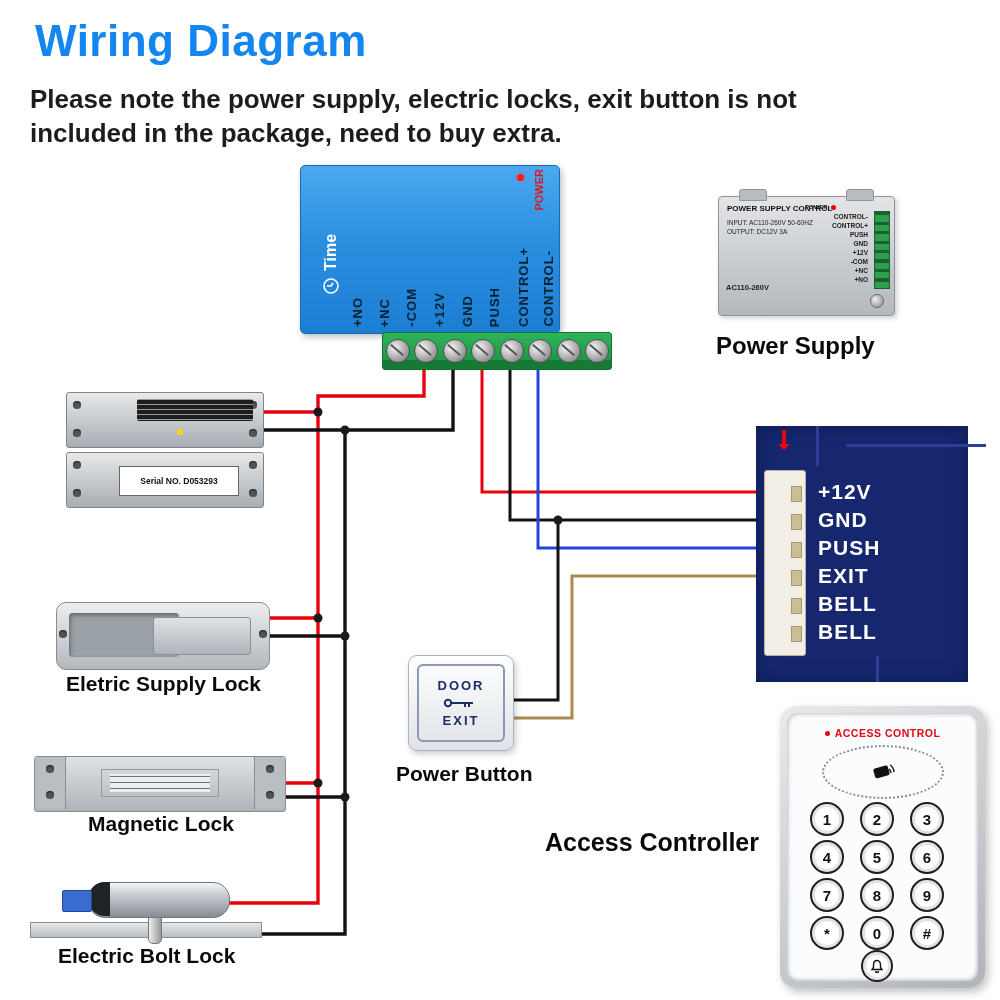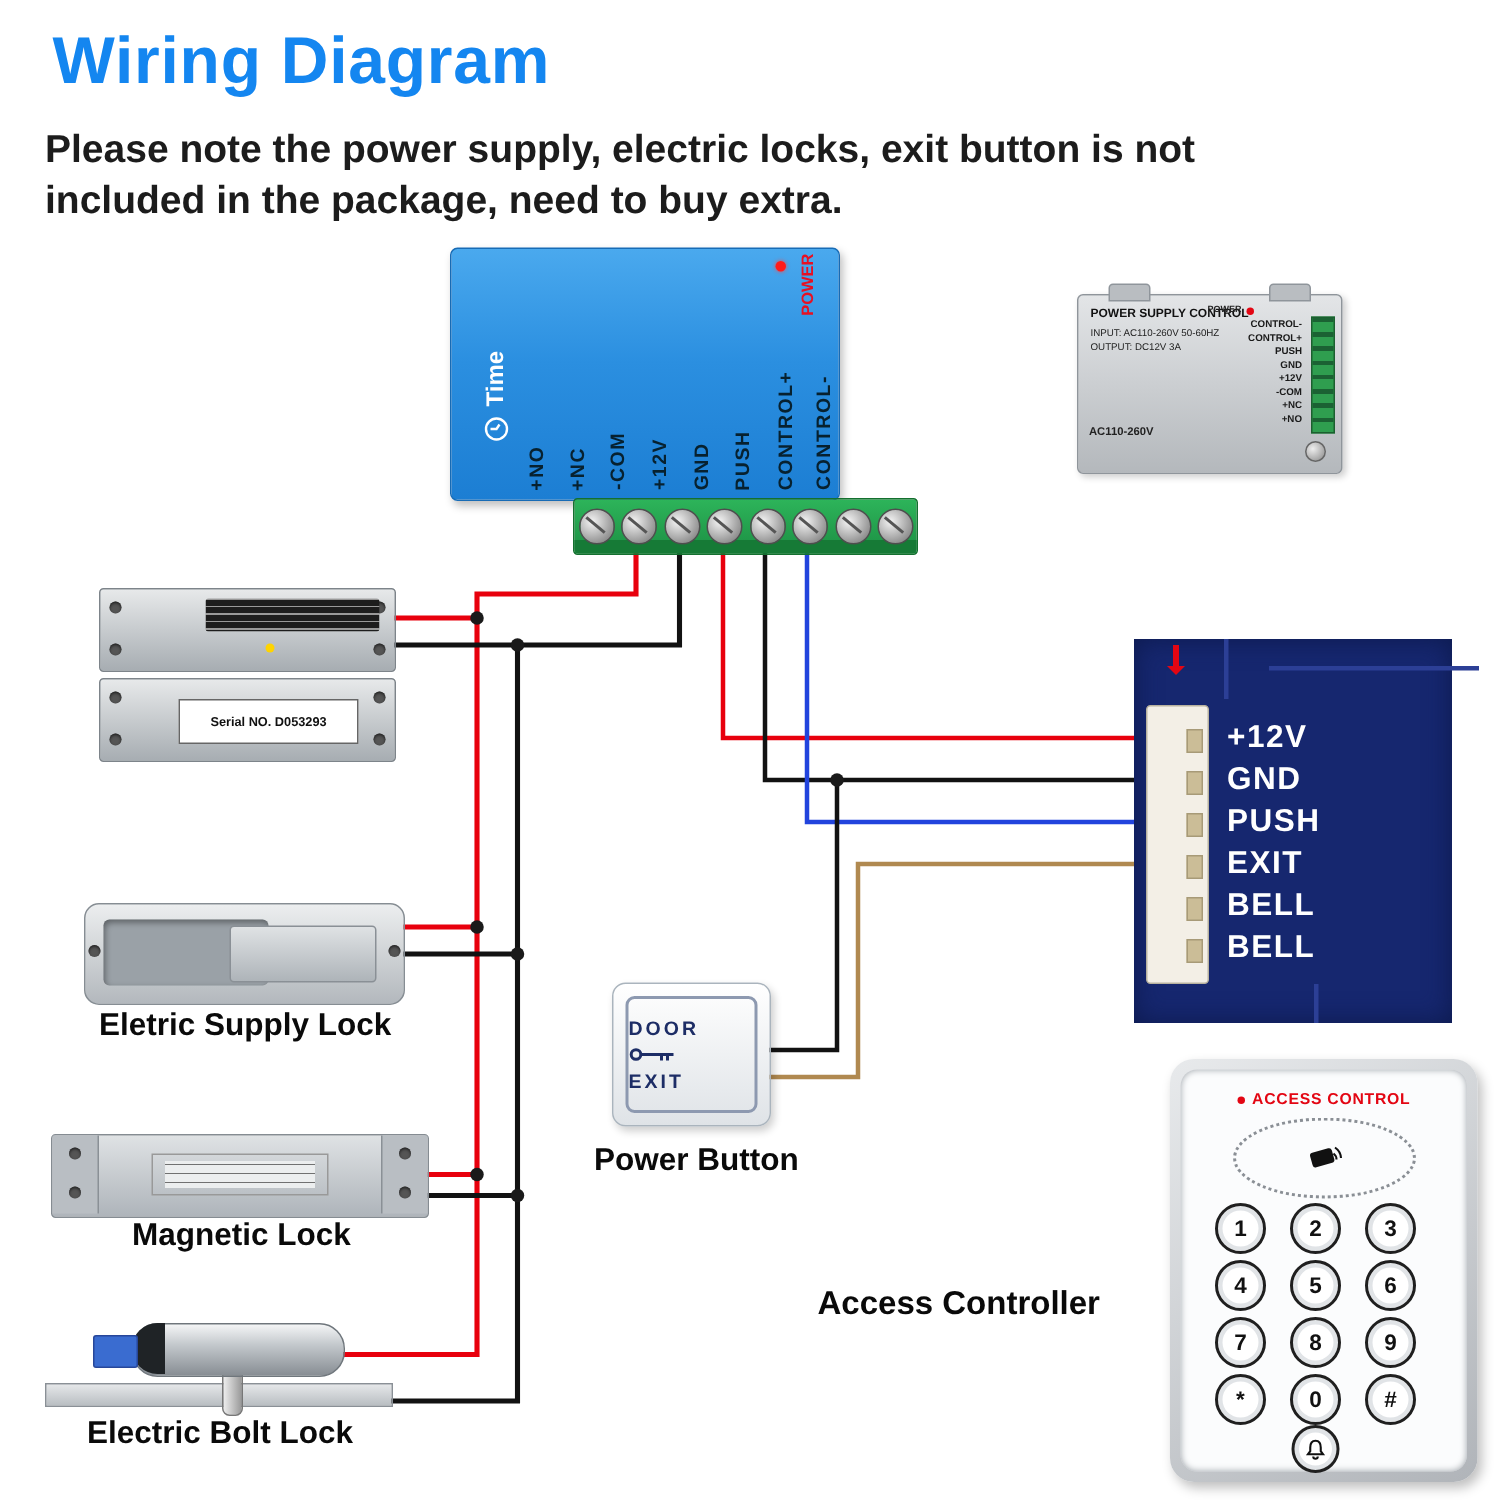--- a/index.html
+++ b/index.html
@@ -80,21 +80,21 @@
   .bolt-cyl{position:absolute;left:60px;top:8px;width:140px;height:34px;border-radius:17px;
     background:linear-gradient(180deg,#f4f5f6 0%,#c3c8cc 40%,#878d93 100%);border:1px solid #6f767c;}
   .bolt-cap{position:absolute;left:60px;top:8px;width:22px;height:34px;background:#1f2326;border-radius:17px 0 0 17px;}
   .bolt-blue{position:absolute;left:34px;top:16px;width:28px;height:20px;background:#3a6cd0;border:1px solid #27479a;border-radius:2px;}
   .bolt-pin{position:absolute;left:120px;top:42px;width:12px;height:26px;background:linear-gradient(90deg,#eee,#999);border:1px solid #777;border-radius:0 0 5px 5px;}
 
   
   .exitbtn{position:absolute;left:408px;top:655px;width:104px;height:94px;z-index:2;
     background:linear-gradient(180deg,#ffffff,#dfe3e7);border:1px solid #aab4bd;border-radius:9px;box-shadow:2px 3px 6px rgba(0,0,0,.2);}
   .exit-inner{position:absolute;inset:8px;border:2px solid #8d99b0;border-radius:6px;
-    display:flex;flex-direction:column;align-items:flex-start;justify-content:center;gap:3px;}
+    display:flex;flex-direction:column;align-items:center;justify-content:center;gap:3px;}
   .exit-text{font-size:13px;font-weight:bold;color:#1d2d66;letter-spacing:2px;}
 
   
   .pcb{position:absolute;left:756px;top:426px;width:212px;height:256px;z-index:2;background:#16276f;
     box-shadow:inset 0 0 18px #0d1a4e;}
   .trace{position:absolute;background:#2c3f96;}
   .pcb-conn{position:absolute;left:8px;top:44px;width:40px;height:184px;background:#f3efe6;border:1px solid #b8b29f;border-radius:3px;}
   .pcb-slot{position:absolute;left:26px;width:9px;height:14px;background:#cbbd97;border:1px solid #a79a77;}
   .pcb-pin-label{position:absolute;left:62px;font-size:21px;font-weight:bold;color:#fff;letter-spacing:1px;}
   .pcb-arrow{position:absolute;left:26px;top:4px;width:4px;height:14px;background:#e30613;}
@@ -198,20 +198,21 @@
     <div class="ps-pin" style="top:25px">CONTROL+</div>
     <div class="ps-pin" style="top:34px">PUSH</div>
     <div class="ps-pin" style="top:43px">GND</div>
     <div class="ps-pin" style="top:52px">+12V</div>
     <div class="ps-pin" style="top:61px">-COM</div>
     <div class="ps-pin" style="top:70px">+NC</div>
     <div class="ps-pin" style="top:79px">+NO</div>
     <div class="psu-green"></div>
     <div class="psu-knob"></div>
   </div>
+  <div class="caption" style="left:716px;top:332px;font-size:24px">Power Supply</div>
 
   <div class="droplock">
     <div class="lockbar" style="left:0;top:0;width:196px;height:54px">
       <div class="hole" style="left:6px;top:8px"></div>
       <div class="hole" style="left:6px;top:36px"></div>
       <div class="hole" style="right:6px;top:8px"></div>
       <div class="hole" style="right:6px;top:36px"></div>
       <div class="drop-strip"></div>
       <div class="drop-led"></div>
     </div>
@@ -312,15 +313,15 @@
       <div class="key" style="left:73px;top:203px">0</div>
       <div class="key" style="left:123px;top:203px">#</div>
       <div class="bellbtn">
         <svg width="16" height="16" viewBox="0 0 16 16">
           <path d="M8 2.5 C5.5 2.5 4.5 4.5 4.5 7 L4.5 9.5 L3 11.5 L13 11.5 L11.5 9.5 L11.5 7 C11.5 4.5 10.5 2.5 8 2.5 Z" fill="none" stroke="#111" stroke-width="1.4"></path>
           <path d="M6.5 13 a1.5 1.5 0 0 0 3 0" fill="none" stroke="#111" stroke-width="1.4"></path>
         </svg>
       </div>
     </div>
   </div>
-  <div class="caption" style="left:545px;top:856px;font-size:22px">Access Controller</div>
+  <div class="caption" style="left:545px;top:828px;font-size:25px">Access Controller</div>
 
 </div>
 
 </body></html>

